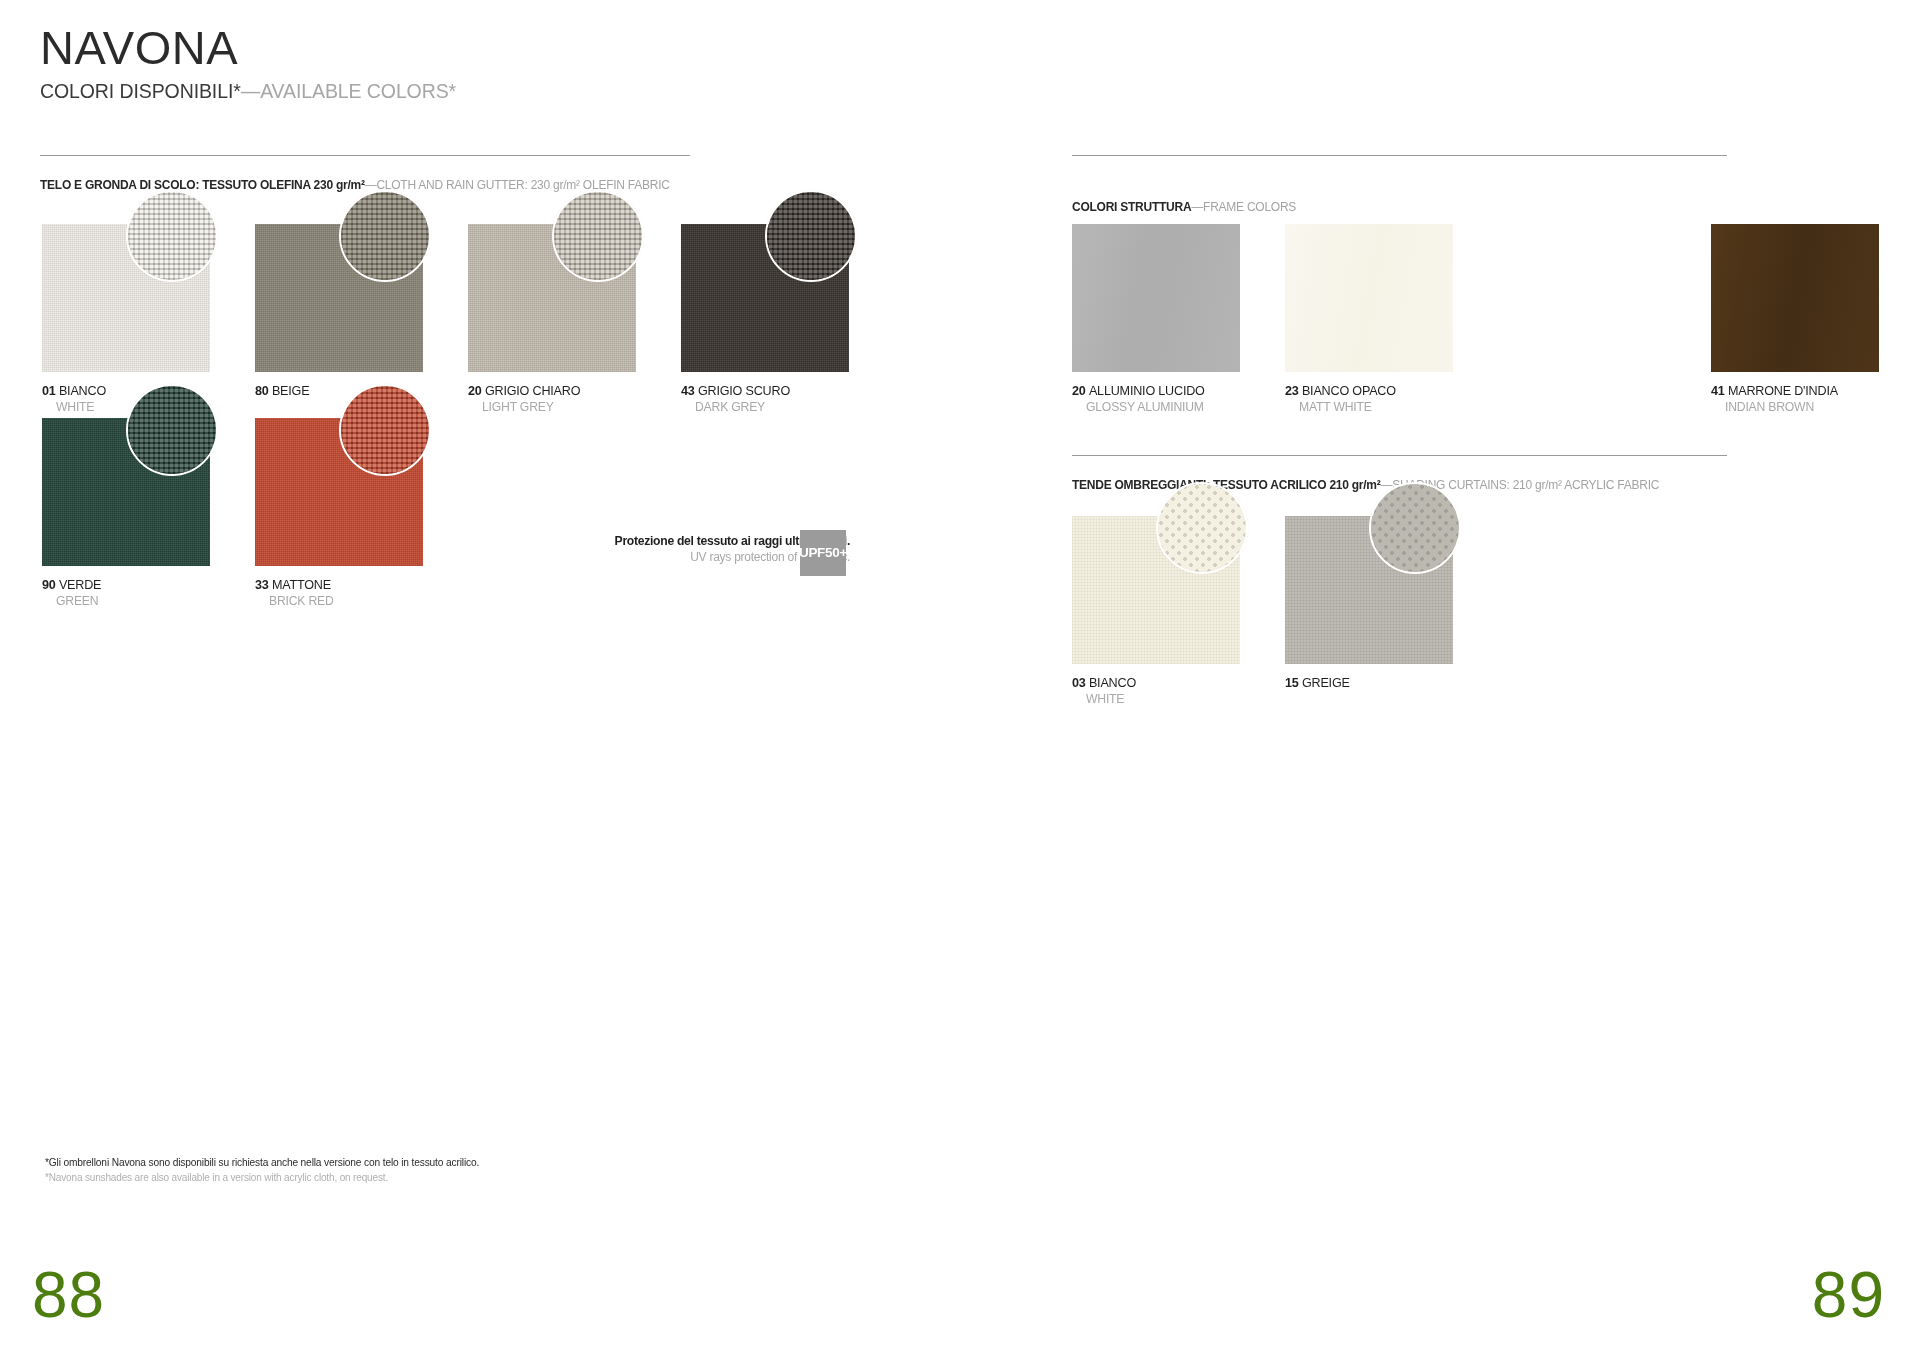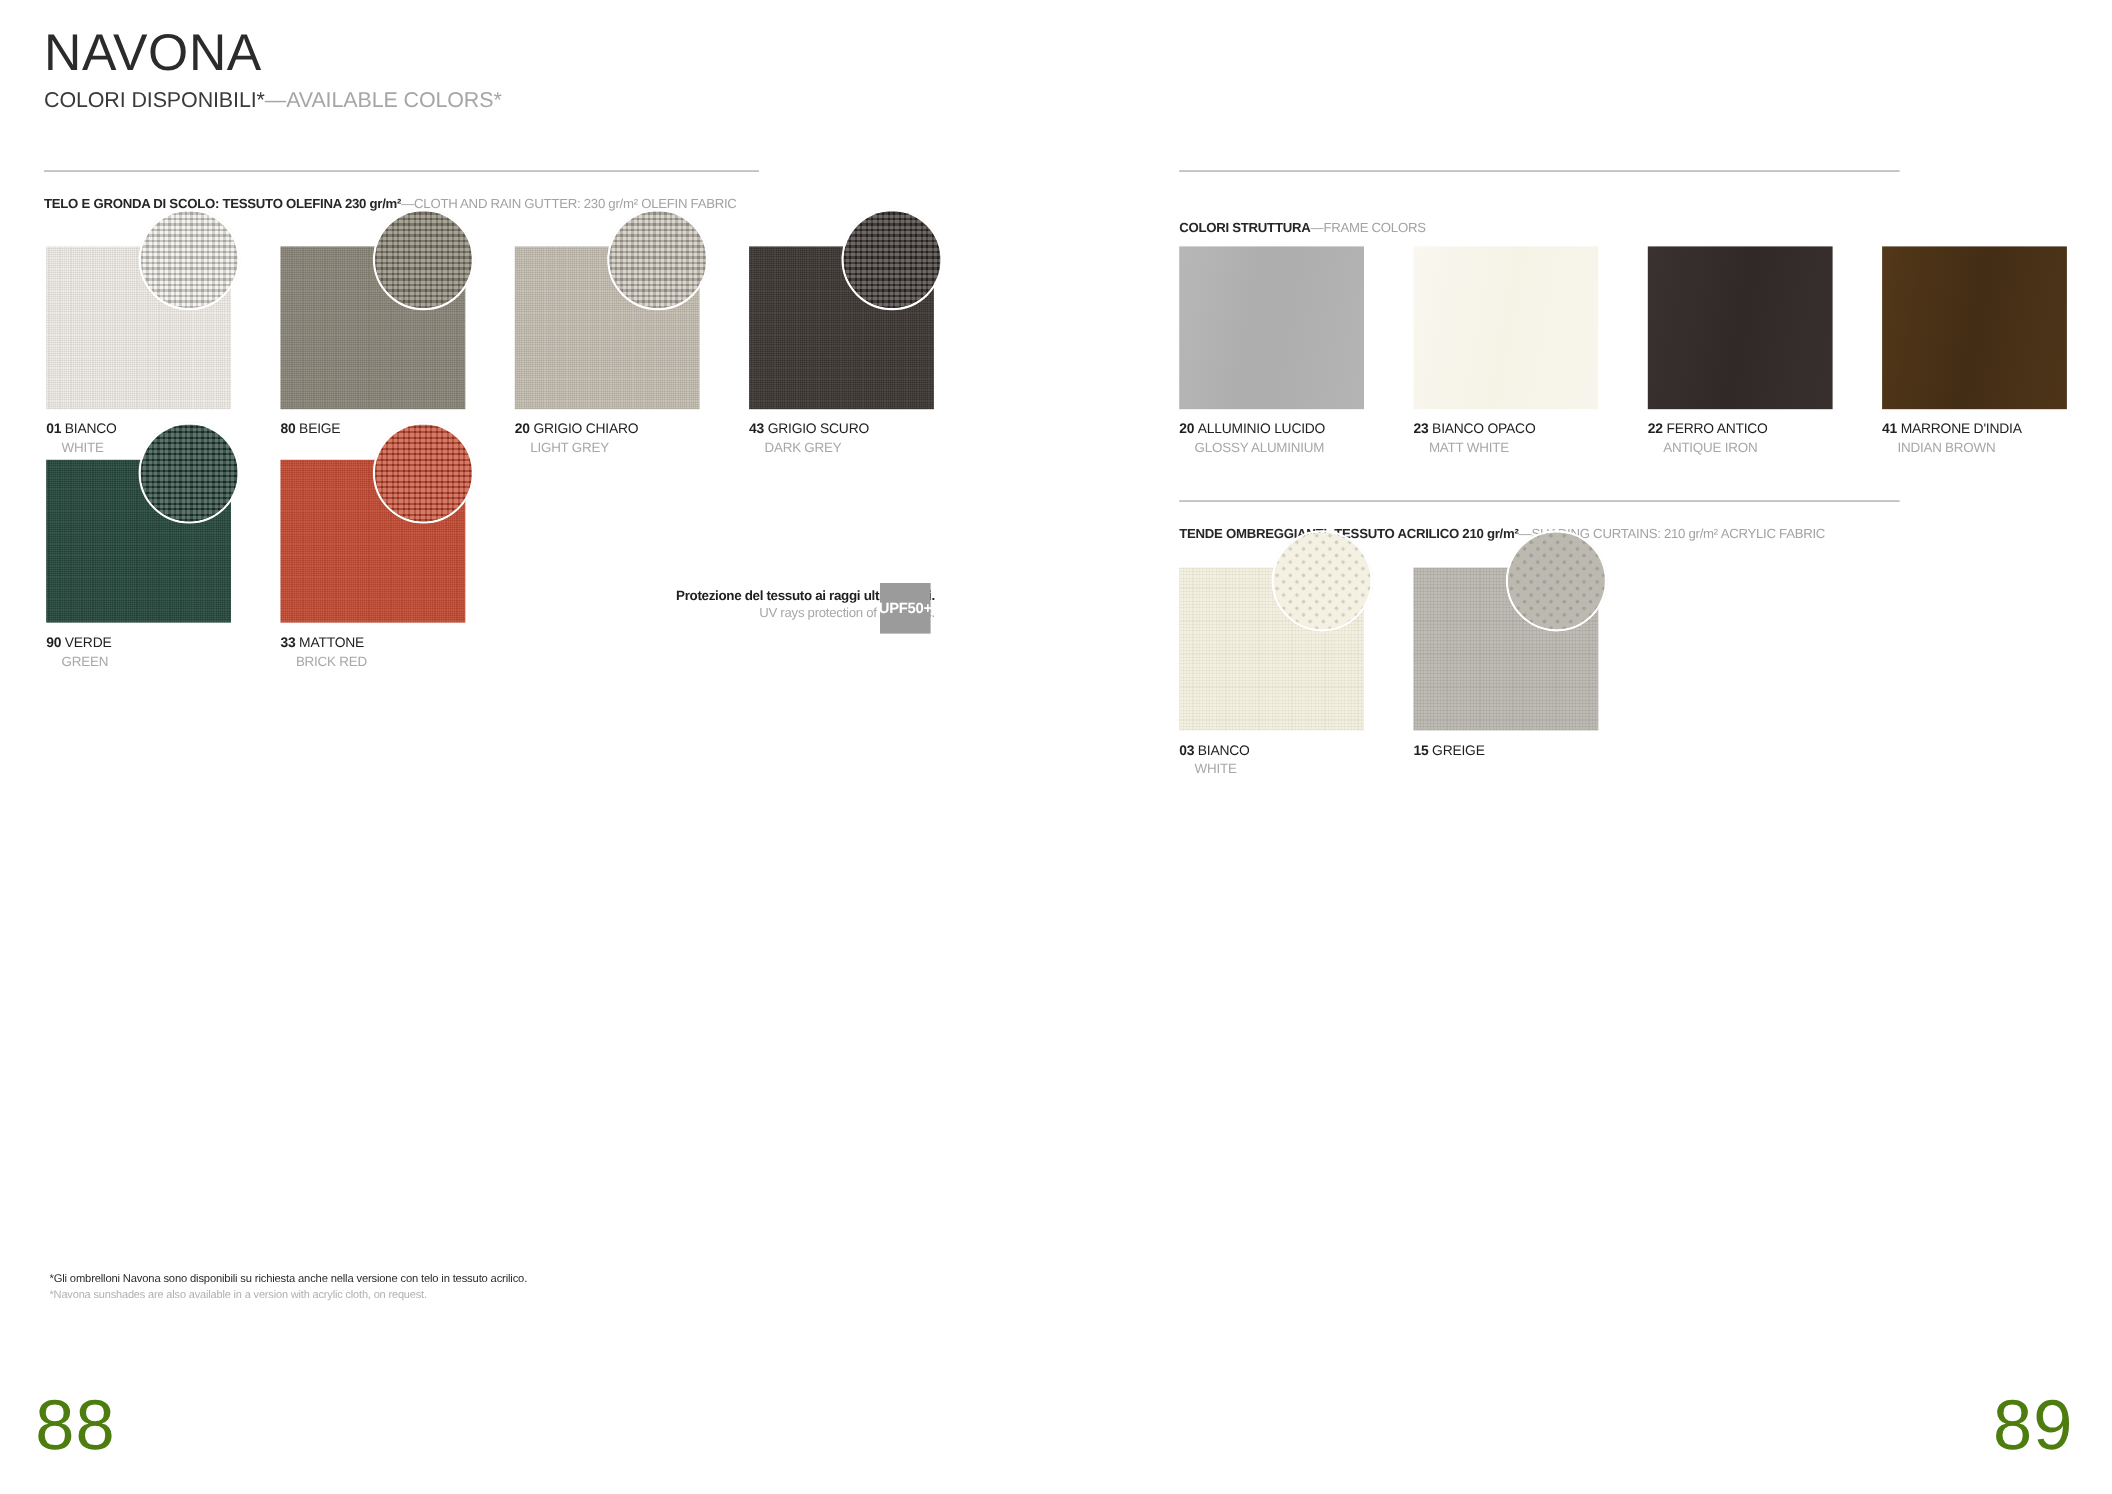--- a/index.html
+++ b/index.html
@@ -346,29 +346,20 @@
     <div class="swatch-wrap" style="left:325px; top:224px;">
       <div class="swatch">
         <div class="patch" style="background:linear-gradient(100deg,#f9f7ef 0%,#f5f2e6 50%,#f8f5ec 100%)"></div>
       </div>
       <div class="lbl" style="left:0; top:156px;">
         <span class="it"><b>23</b>&nbsp;<span>BIANCO OPACO</span></span>
         <span class="en">MATT WHITE</span>
       </div>
     </div>
 
-    <div class="swatch-wrap" style="left:538px; top:224px;">
-      <div class="swatch">
-        <div class="patch" style="background:linear-gradient(100deg,#3a3230 0%,#302927 50%,#38302e 100%)"></div>
-      </div>
-      <div class="lbl" style="left:0; top:156px;">
-        <span class="it"><b>22</b>&nbsp;<span>FERRO ANTICO</span></span>
-        <span class="en">ANTIQUE IRON</span>
-      </div>
-    </div>
 
     <div class="swatch-wrap" style="left:751px; top:224px;">
       <div class="swatch">
         <div class="patch" style="background:linear-gradient(100deg,#533819 0%,#432d15 50%,#4e3519 100%)"></div>
       </div>
       <div class="lbl" style="left:0; top:156px;">
         <span class="it"><b>41</b>&nbsp;<span>MARRONE D'INDIA</span></span>
         <span class="en">INDIAN BROWN</span>
       </div>
     </div>

